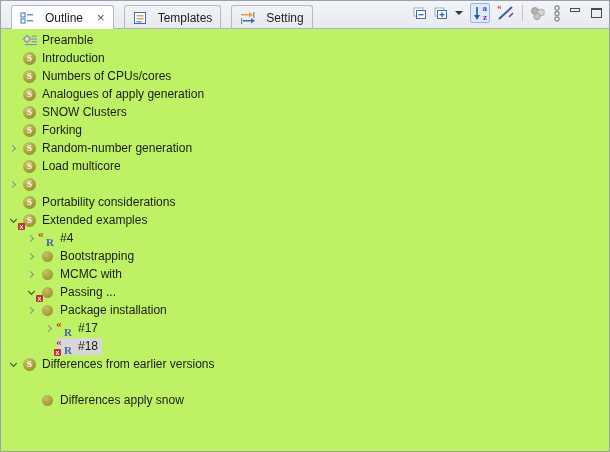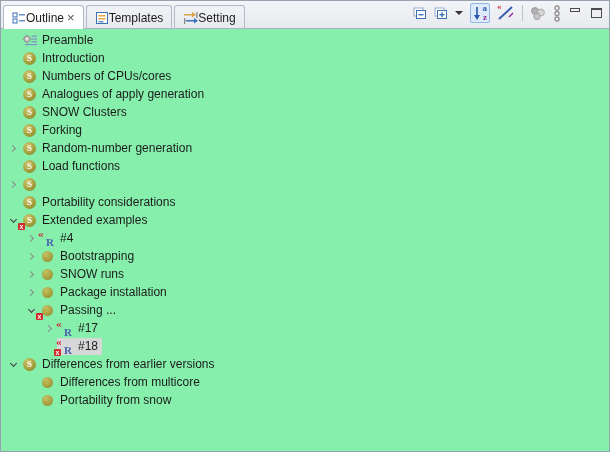--- a/index.html
+++ b/index.html
@@ -10,22 +10,22 @@
     display:flex;flex-direction:column;overflow:hidden;
   }
   
   .tabbar{
     flex:0 0 28px;height:28px;box-sizing:border-box;
     background:linear-gradient(#f3f4f7,#e8eaef);
     border-bottom:1px solid #a9b2c2;
     display:flex;align-items:flex-end;
   }
   .tab{
-    height:24px;box-sizing:border-box;display:flex;align-items:center;gap:0;
-    padding:0 8px;margin-left:2px;position:relative;top:1px;
+    height:24px;box-sizing:border-box;display:flex;align-items:center;gap:11px;
+    padding:0 8px;margin-left:10px;position:relative;top:1px;
     border:1px solid #b2bac9;border-bottom:none;border-radius:3px 3px 0 0;
     cursor:default;white-space:nowrap;justify-content:flex-end;
   }
   .tab.active{background:#fff;z-index:2;}
   .tab .close{font-size:13px;color:#555;margin-left:3px;line-height:10px;}
   .spacer{flex:1;}
   
   .toolbar{display:flex;align-items:center;gap:7px;padding:0 6px 5px 0;}
   .tbtn{display:flex;align-items:center;justify-content:center;position:relative;}
   .tbtn.active-toggle{
@@ -33,21 +33,21 @@
     width:20px;height:20px;box-sizing:border-box;
   }
   .sep{width:1px;height:16px;background:#c2c2c2;}
   .sort-a{position:absolute;top:-1px;right:2px;font:bold 9px "Liberation Serif",serif;color:#2b56a8;}
   .sort-z{position:absolute;bottom:0;right:2px;font:bold 9px "Liberation Serif",serif;color:#8a2f9a;}
   .drop-arrow{width:0;height:0;border-left:4px solid transparent;border-right:4px solid transparent;border-top:4px solid #333;}
   .min-shape{width:10px;height:4px;border:1px solid #4c4c4c;box-sizing:border-box;margin-top:-6px;}
   .max-shape{width:11px;height:10px;border:1px solid #4c4c4c;border-top-width:2px;box-sizing:border-box;}
   .strike-marks{position:absolute;top:-3px;left:0;font:bold 9px "Liberation Serif",serif;color:#cc2936;letter-spacing:-1px;}
   
-  .tree{flex:1;padding-top:2px;overflow:hidden;background:#86efac;}
+  .tree{flex:1;padding-top:2px;overflow:hidden;background:#bef264;}
   .row{height:18px;display:flex;align-items:center;}
   .lvl1{padding-left:4px;} .lvl2{padding-left:22px;} .lvl3{padding-left:40px;}
   .chev{width:16px;height:16px;flex:0 0 16px;display:flex;align-items:center;justify-content:center;}
   .chev.c::before{content:"";width:4px;height:4px;border:solid #8a8a8a;border-width:1px 1px 0 0;transform:rotate(45deg);display:block;margin-right:2px;}
   .chev.e::before{content:"";width:4px;height:4px;border:solid #3c3c3c;border-width:1px 1px 0 0;transform:rotate(135deg);display:block;margin-top:-2px;}
   .hit{display:flex;align-items:center;padding:1px 4px 1px 1px;}
   .selected .hit{background:#d7d7d7;}
   .icon{width:15px;height:15px;flex:0 0 15px;position:relative;display:flex;align-items:center;justify-content:center;margin-right:5px;}
   .icon.s b{
     width:13px;height:13px;border-radius:50%;
@@ -261,21 +261,21 @@
           <span class="label">Random-number generation</span>
         </span>
     </div>
 
     <div class="row lvl1">
       <span class="chev"></span>
       <span class="hit">
           <span class="icon s">
             <b>S</b>
           </span>
-          <span class="label">Load functions</span>
+          <span class="label">Load multicore</span>
         </span>
     </div>
 
     <div class="row lvl1">
       <span class="chev c"></span>
       <span class="hit">
           <span class="icon s">
             <b>S</b>
           </span>
         </span>
@@ -322,42 +322,42 @@
           <span class="label">Bootstrapping</span>
         </span>
     </div>
 
     <div class="row lvl2">
       <span class="chev c"></span>
       <span class="hit">
           <span class="icon dot">
             <b></b>
           </span>
-          <span class="label">SNOW runs</span>
-        </span>
-    </div>
-
-    <div class="row lvl2">
-      <span class="chev c"></span>
-      <span class="hit">
-          <span class="icon dot">
-            <b></b>
-          </span>
-          <span class="label">Package installation</span>
+          <span class="label">MCMC with</span>
         </span>
     </div>
 
     <div class="row lvl2">
       <span class="chev e"></span>
       <span class="hit">
           <span class="icon dot">
             <b></b>
             <i class="badge">x</i>
           </span>
           <span class="label">Passing ...</span>
+        </span>
+    </div>
+
+    <div class="row lvl2">
+      <span class="chev c"></span>
+      <span class="hit">
+          <span class="icon dot">
+            <b></b>
+          </span>
+          <span class="label">Package installation</span>
         </span>
     </div>
 
     <div class="row lvl3">
       <span class="chev c"></span>
       <span class="hit">
           <span class="icon chunk">
             <i class="marks">«</i>
             <i class="rl">R</i>
           </span>
@@ -382,32 +382,26 @@
       <span class="hit">
           <span class="icon s">
             <b>S</b>
           </span>
           <span class="label">Differences from earlier versions</span>
         </span>
     </div>
 
     <div class="row lvl2">
       <span class="chev"></span>
+    </div>
+
+    <div class="row lvl2">
+      <span class="chev"></span>
       <span class="hit">
           <span class="icon dot">
             <b></b>
           </span>
-          <span class="label">Differences from multicore</span>
-        </span>
-    </div>
-
-    <div class="row lvl2">
-      <span class="chev"></span>
-      <span class="hit">
-          <span class="icon dot">
-            <b></b>
-          </span>
-          <span class="label">Portability from snow</span>
+          <span class="label">Differences apply snow</span>
         </span>
     </div>
 
   </div>
 </div>
 
 </body></html>

